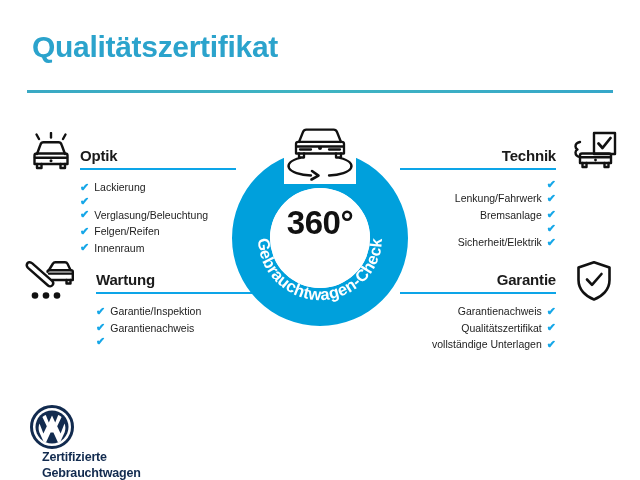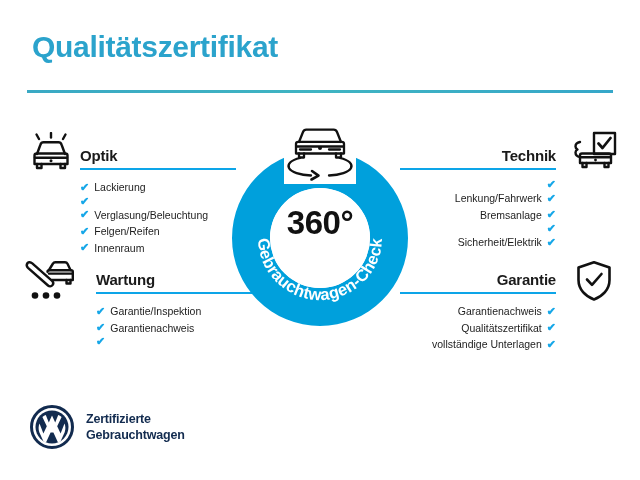--- a/index.html
+++ b/index.html
@@ -126,21 +126,22 @@
     top: -30px;
     transform: translateX(-50%);
   }
 
   
   #footer-logo {
     position: absolute;
     left: 30px;
     top: 405px;
     display: flex;
-    align-items: center;
+    align-items: flex-start;
+    flex-direction: column;
   }
   #vw-mark { flex: 0 0 auto; }
   #footer-text {
     margin-left: 12px;
     font-size: 12.5px;
     font-weight: bold;
     color: #122b4f;
     line-height: 16px;
     letter-spacing: -0.2px;
   }

